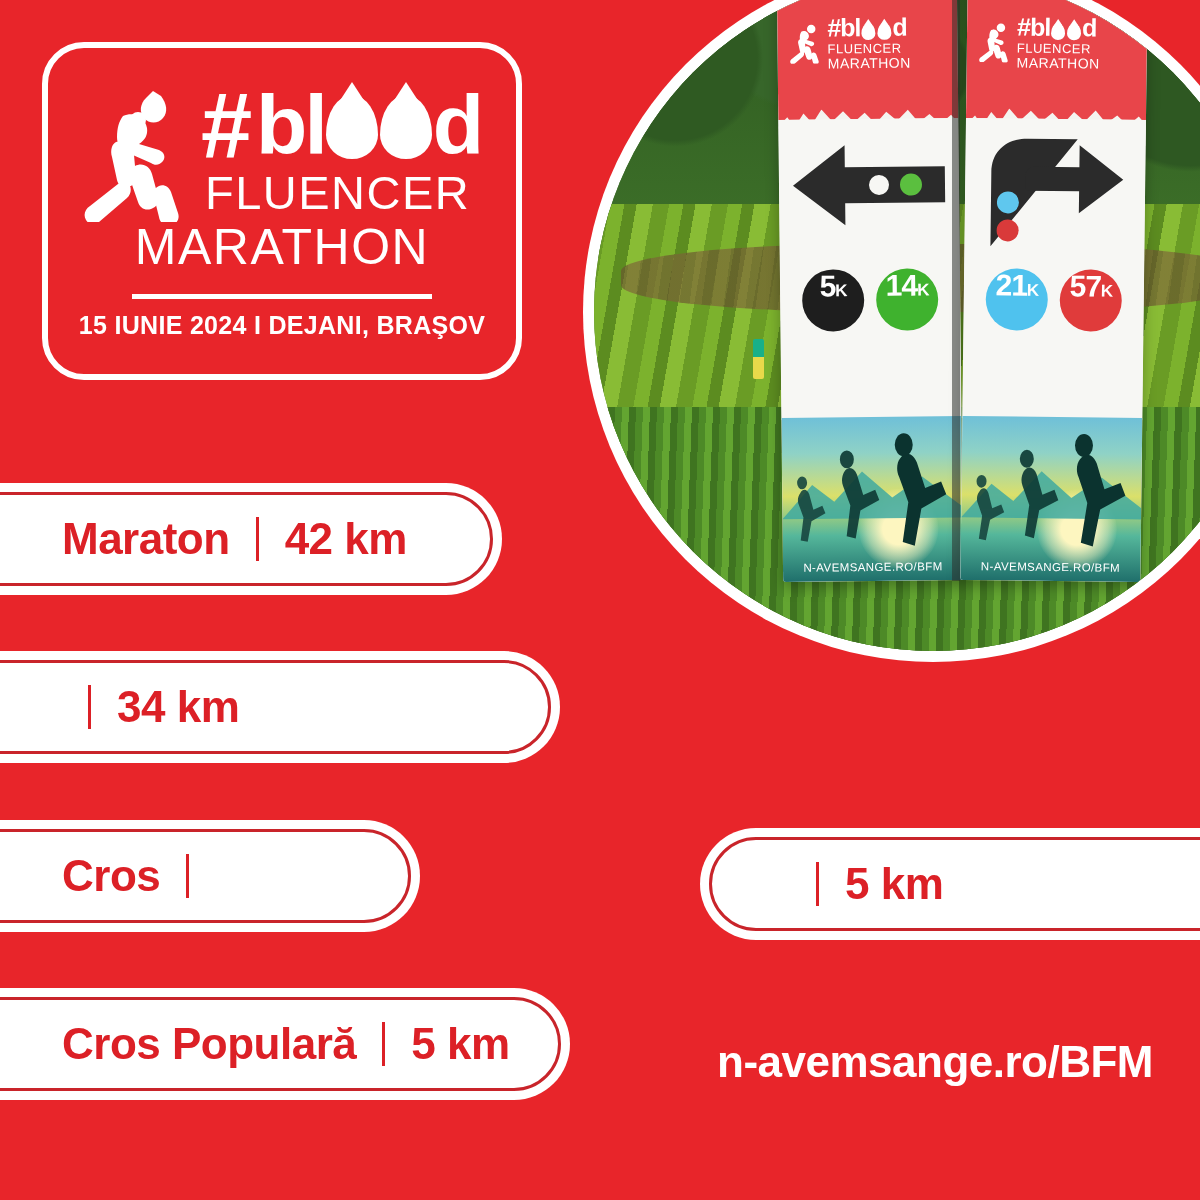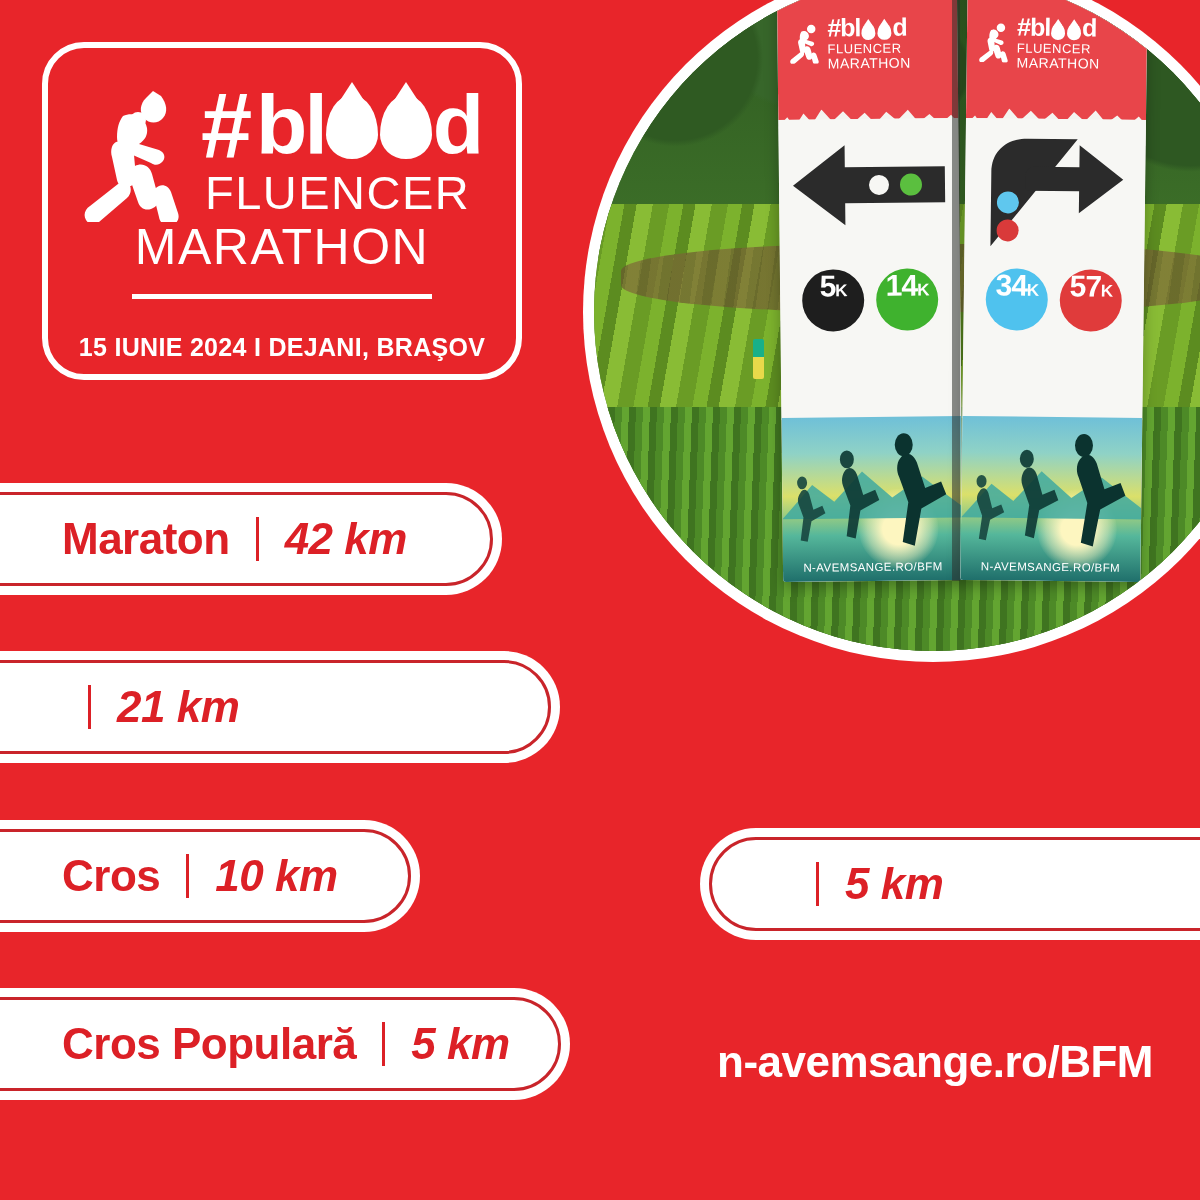--- a/index.html
+++ b/index.html
@@ -33,21 +33,21 @@
   }
   .drop:before{
     content:"";position:absolute;left:50%;top:-13px;transform:translateX(-50%);
     width:0;height:0;border-left:13px solid transparent;border-right:13px solid transparent;
     border-bottom:20px solid #fff;
   }
   .logo-row2{color:#fff;font-size:47px;letter-spacing:1.5px;font-weight:400;margin-top:2px;margin-left:4px;}
   .logo-row3{color:#fff;font-size:50px;letter-spacing:1.5px;font-weight:400;margin-top:-4px;align-self:center;}
   .logo-rule{width:300px;height:5px;background:#fff;margin:18px auto 0;}
   .event-line{
-    color:#fff;font-size:25px;font-weight:700;letter-spacing:.3px;margin-top:34px;text-align:center;
+    color:#fff;font-size:25px;font-weight:700;letter-spacing:.3px;margin-top:12px;text-align:center;
   }
 
   
   .photo-circle{
     position:absolute;left:583px;top:-38px;width:700px;height:700px;
     border-radius:50%;
     background:#ffffff;
     padding:11px;box-sizing:border-box;
     z-index:5;
   }
@@ -126,21 +126,21 @@
     box-sizing:border-box;display:flex;align-items:center;
     z-index:4;
   }
   .pill-inner{
     position:absolute;inset:9px;border:3px solid #C9242A;border-radius:56px;
     display:flex;align-items:center;box-sizing:border-box;
   }
   .pill-text{display:flex;align-items:center;color:#DC2026;font-weight:700;white-space:nowrap;justify-content:flex-end;}
   .pill-name{font-size:44px;letter-spacing:-.5px;}
   .pill-div{width:3px;height:44px;background:#DC2026;margin:0 26px;}
-  .pill-km{font-size:44px;letter-spacing:-.5px;font-style:italic;}
+  .pill-km{font-size:44px;letter-spacing:-.5px;}
 
   #pill-0{left:-70px;top:483px;width:572px;}
   #pill-0 .pill-inner{padding-left:120px;}
   #pill-1{left:-70px;top:651px;width:630px;}
   #pill-1 .pill-inner{padding-left:120px;}
   #pill-2{left:-70px;top:820px;width:490px;}
   #pill-2 .pill-inner{padding-left:120px;}
   #pill-3{left:-70px;top:988px;width:640px;}
   #pill-3 .pill-inner{padding-left:120px;}
   #pill-4{left:700px;top:828px;width:560px;}
@@ -293,21 +293,21 @@
         </div>
         <div class="b-mid">
           <svg class="arrow-svg" width="164" height="118" viewBox="0 0 164 118">
             <path fill="#2b2b2b" d="M18 116 L18 42 C18 20 34 8 54 8 L104 8 L104 -6 L104 8 L104 8 L104 8 Z"></path>
             <path fill="#2b2b2b" d="M18 116 L52 116 L52 46 C52 40 56 36 62 36 L106 36 L106 14 L150 48 L106 82 L106 60 L52 60 L52 116 Z"></path>
             <circle cx="35" cy="72" r="11" fill="#5FC7EE"></circle>
             <circle cx="35" cy="100" r="11" fill="#D93A3A"></circle>
           </svg>
           <div class="badges">
             <div class="badge" style="background:#4FC2EE">
-              <span>34</span>
+              <span>21</span>
                 <small>K</small>
             </div>
             <div class="badge" style="background:#E03B3B">
               <span>57</span>
                 <small>K</small>
             </div>
           </div>
         </div>
         <div class="b-bottom">
           <div class="sunglow"></div>
@@ -343,31 +343,30 @@
         <span class="pill-div"></span>
         <span class="pill-km">42 km</span>
       </div>
     </div>
   </div>
 
   <div class="pill" id="pill-1">
     <div class="pill-inner">
       <div class="pill-text">
         <span class="pill-div"></span>
-        <span class="pill-km">21 km</span>
+        <span class="pill-km">34 km</span>
       </div>
     </div>
   </div>
 
   <div class="pill" id="pill-2">
     <div class="pill-inner">
       <div class="pill-text">
         <span class="pill-name">Cros</span>
         <span class="pill-div"></span>
-        <span class="pill-km">10 km</span>
       </div>
     </div>
   </div>
 
   <div class="pill" id="pill-3">
     <div class="pill-inner">
       <div class="pill-text">
         <span class="pill-name">Cros Populară</span>
         <span class="pill-div"></span>
         <span class="pill-km">5 km</span>

